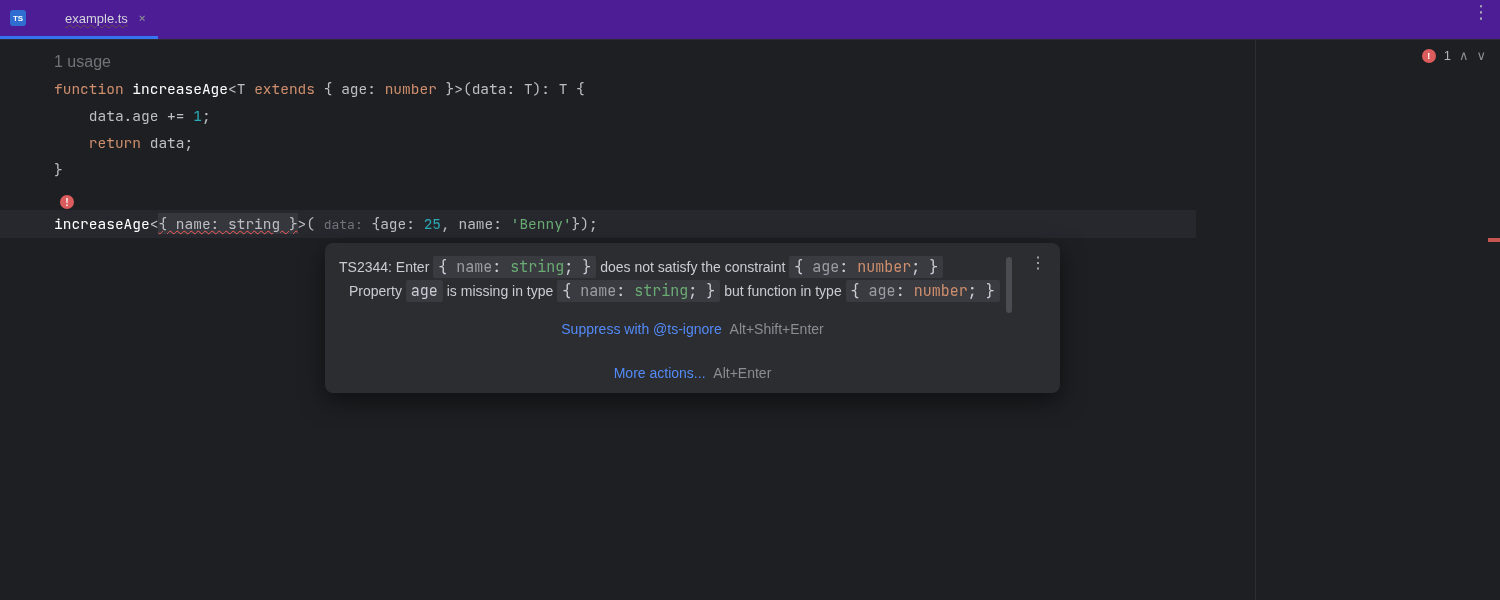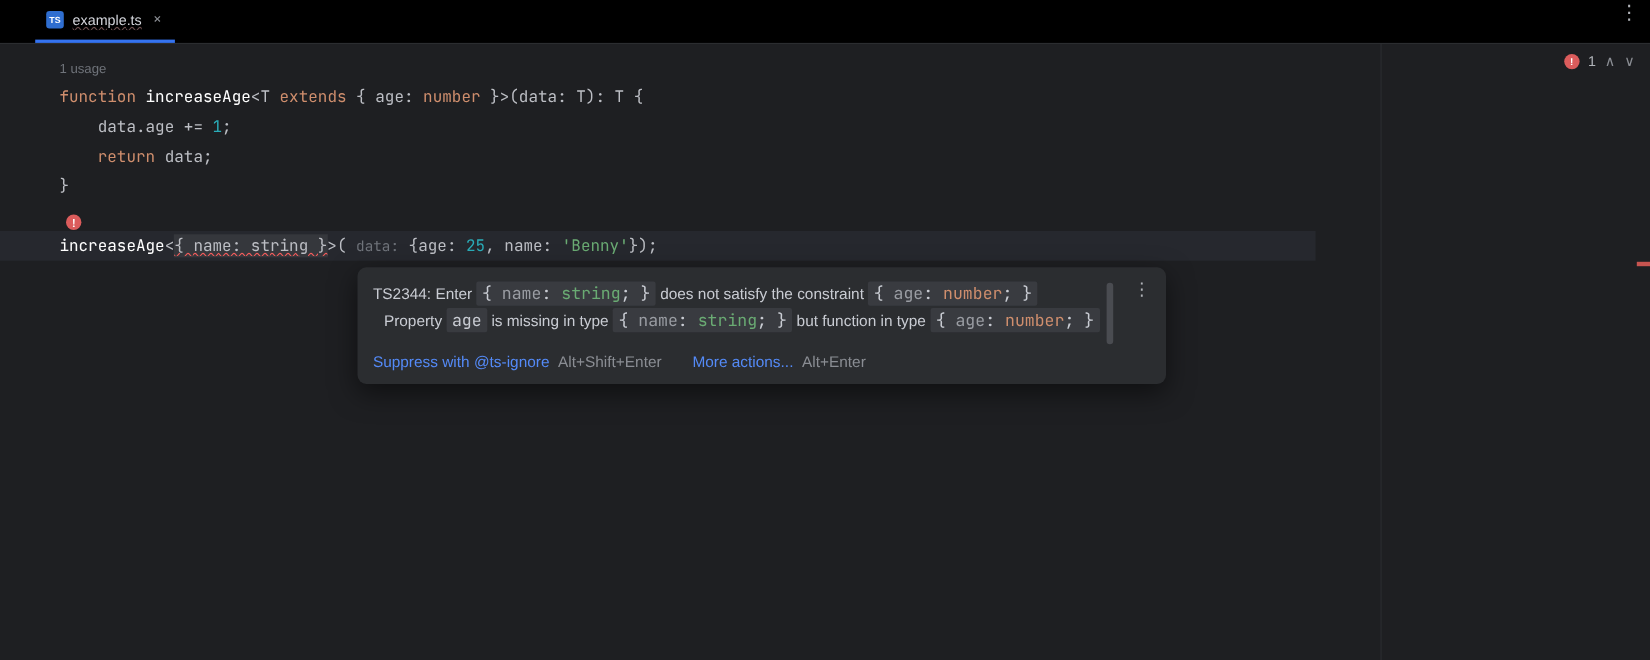--- a/index.html
+++ b/index.html
@@ -8,25 +8,24 @@
     font-family: "JetBrains Mono", "Consolas", monospace;
     font-size: 14px;
     color: #bcbec4;
     width: 1500px;
     height: 600px;
     overflow: hidden;
     position: relative;
   }
   .tab-bar {
     height: 40px;
-    background: #000000;
+    background: #4c1d95;
     display: flex;
     border-bottom: 1px solid #2b2d30;
     position: relative;
-    padding-left: 32px;
   }
   .tab {
     display: flex;
     align-items: center;
     gap: 8px;
     padding: 0 10px;
     height: 100%;
     border-bottom: 3px solid #3573f0;
     cursor: pointer;
   }
@@ -37,20 +36,21 @@
     display: flex; align-items: center; justify-content: center;
     font-size: 8px; font-weight: bold; color: #fff;
     font-family: sans-serif;
   }
   .tab .file-name {
     color: #d3d5db;
     font-family: sans-serif;
     font-size: 13px;
     text-decoration: underline wavy #6b4e4e;
     text-decoration-thickness: 1px;
+    margin-left: 31px;
   }
   .tab .close {
     color: #8a8d93;
     font-size: 14px;
     padding: 0 2px;
   }
   .tab-bar-actions {
     position: absolute;
     right: 10px;
     color: #b0b3b8;
@@ -68,21 +68,21 @@
     height: 100%;
   }
   .editor {
     padding: 8px 0 0 54px;
     font-size: 14.5px;
     line-height: 27px;
     white-space: pre;
   }
   .usage-hint {
     color: #6f737a;
-    font-size: 12px;
+    font-size: 16px;
     font-family: sans-serif;
     line-height: 20px;
   }
   .kw { color: #cf8e6d; }
   .fn { color: #ffffff; }
   .type { color: #bcbec4; }
   .num { color: #2aacb8; }
   .str { color: #6aab73; }
   .param-hint {
     color: #6f737a;
@@ -136,20 +136,21 @@
   }
   .tooltip .code-chip .k { color: #9a9da3; }
   .tooltip .code-chip .t-str { color: #6aab73; }
   .tooltip .code-chip .t-num { color: #cf8e6d; }
   .tooltip .indent { padding-left: 10px; display: block; }
   .tooltip-actions {
     margin-top: 18px;
     display: flex;
     gap: 28px;
     align-items: center;
+    flex-direction: column;
   }
   .link { color: #548af7; cursor: pointer; }
   .shortcut { color: #8a8d93; }
   .tooltip-scroll {
     position: absolute;
     right: 48px; top: 14px;
     width: 6px; height: 56px;
     background: #4a4c51;
     border-radius: 3px;
   }

